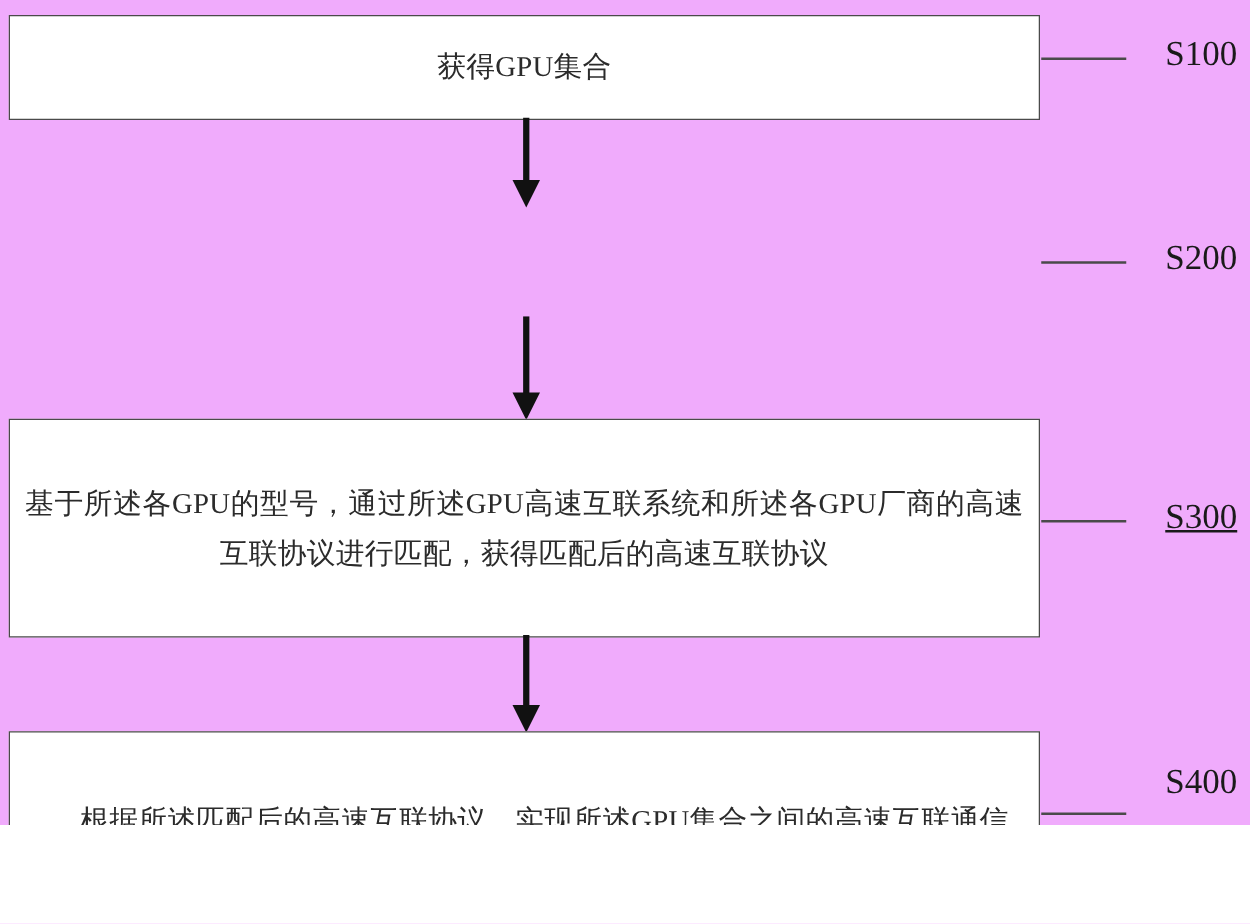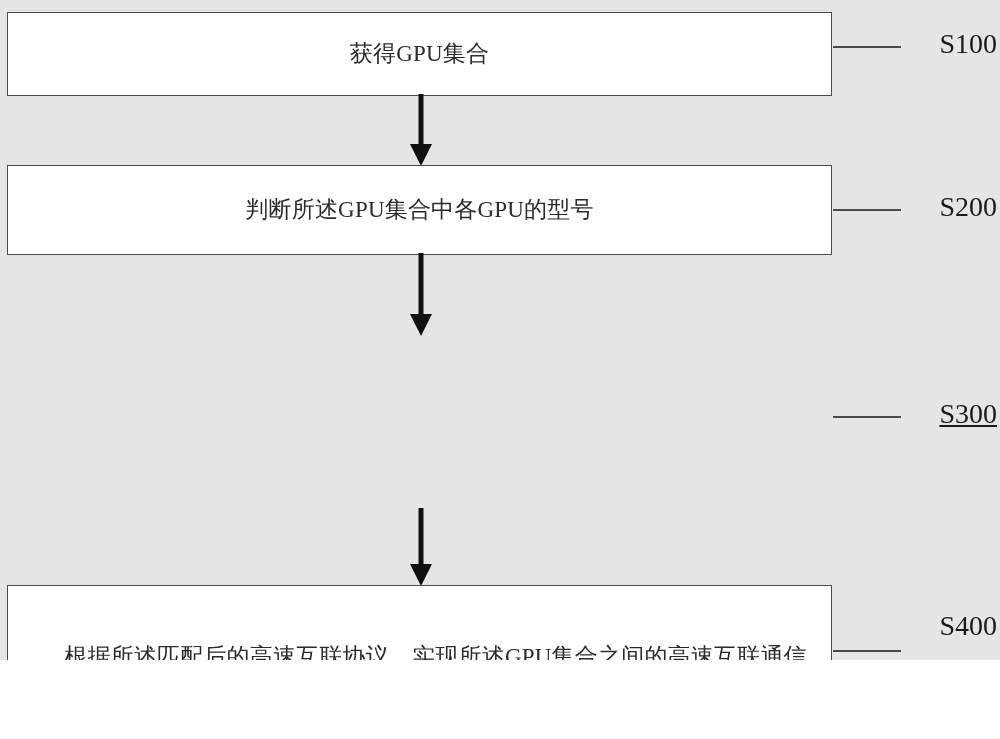--- a/index.html
+++ b/index.html
@@ -8,21 +8,21 @@
     background: #ffffff;
   }
   body {
     font-family: "Liberation Serif", "DejaVu Serif", serif;
     -webkit-font-smoothing: antialiased;
   }
   #canvas {
     position: relative;
     width: 1000px;
     height: 660px;
-    background: #e5e5e5;
+    background: #f0abfc;
     overflow: hidden;
   }
 
   
   .node {
     position: absolute;
     left: 7px;
     width: 825px;
     box-sizing: border-box;
     border: 1.6px solid #4a4a4a;
@@ -75,21 +75,21 @@
     border-top: 2px solid #4a4a4a;
   }
   .step-label {
     position: absolute;
     left: 925px;
     width: 72px;
     font-family: "Liberation Serif", "DejaVu Serif", serif;
     font-size: 28px;
     line-height: 28px;
     color: #1a1a1a;
-    text-align: right;
+    text-align: center;
     white-space: nowrap;
   }
 
   #leader-1 { top: 46px;  }
   #leader-2 { top: 209px; }
   #leader-3 { top: 416px; }
   #leader-4 { top: 650px; }
 
   #step-label-1 { top: 30px;  }
   #step-label-2 { top: 193px; }
@@ -108,34 +108,34 @@
   <div class="leader" id="leader-1"></div>
   <div class="step-label" id="step-label-1">S100</div>
 
   <div class="connector" id="connector-1">
     <svg width="34" height="73" viewBox="0 0 34 73" xmlns="http://www.w3.org/2000/svg">
       <line x1="17" y1="0" x2="17" y2="56" stroke="#111111" stroke-width="5"></line>
       <polygon points="17,72 6,50 28,50" fill="#111111"></polygon>
     </svg>
   </div>
 
-  <div class="node" id="node-2">
-    <div class="node-text">判断所述GPU集合中各GPU的型号</div>
-  </div>
 
   <div class="leader" id="leader-2"></div>
   <div class="step-label" id="step-label-2">S200</div>
 
   <div class="connector" id="connector-2">
     <svg width="34" height="84" viewBox="0 0 34 84" xmlns="http://www.w3.org/2000/svg">
       <line x1="17" y1="0" x2="17" y2="67" stroke="#111111" stroke-width="5"></line>
       <polygon points="17,83 6,61 28,61" fill="#111111"></polygon>
     </svg>
   </div>
 
+  <div class="node" id="node-3">
+    <div class="node-text justified">基于所述各GPU的型号，通过所述GPU高速互联系统和所述各GPU厂商的高速互联协议进行匹配，获得匹配后的高速互联协议</div>
+  </div>
 
   <div class="leader" id="leader-3"></div>
   <div class="step-label" id="step-label-3">S300</div>
 
   <div class="connector" id="connector-3">
     <svg width="34" height="79" viewBox="0 0 34 79" xmlns="http://www.w3.org/2000/svg">
       <line x1="17" y1="0" x2="17" y2="62" stroke="#111111" stroke-width="5"></line>
       <polygon points="17,78 6,56 28,56" fill="#111111"></polygon>
     </svg>
   </div>

